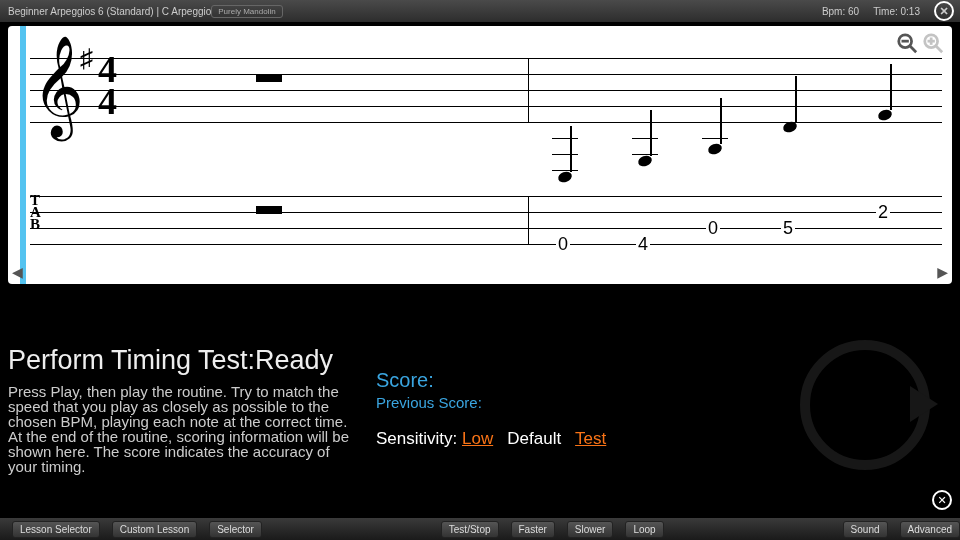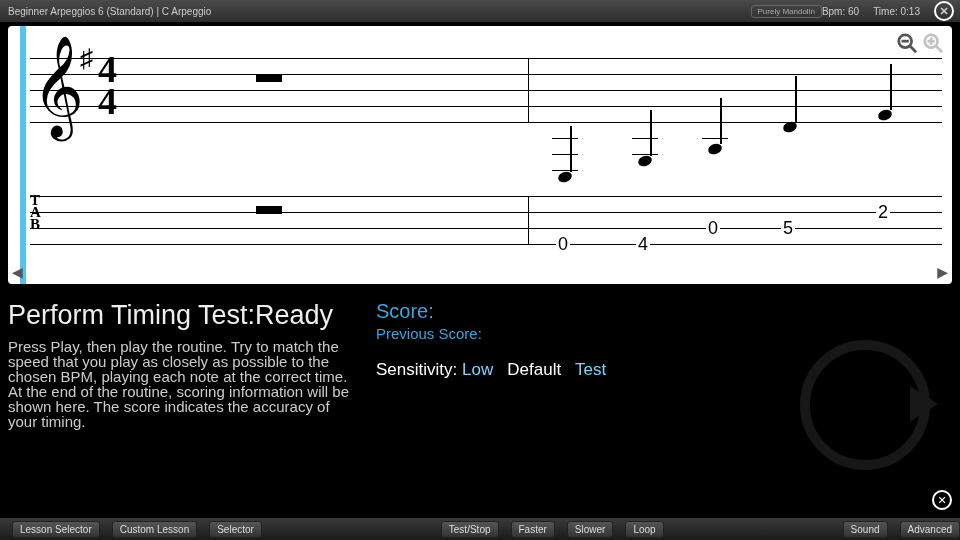--- a/index.html
+++ b/index.html
@@ -1,18 +1,18 @@
 <!DOCTYPE html>
 <html><head>
 <meta charset="utf-8">
 <style>
   html,body{margin:0;padding:0;width:960px;height:540px;background:#000;font-family:"Segoe UI",Arial,sans-serif;overflow:hidden;color:#fff;}
   .topbar{position:absolute;top:0;left:0;right:0;height:22px;background:linear-gradient(#4a4a4a,#2d2d2d);display:flex;align-items:center;font-size:10px;color:#ccc;}
   .topbar .title{flex:0 0 auto;margin-left:8px;}
-  .topbar .center{flex:1;text-align:right;}
+  .topbar .center{flex:1;text-align:left;}
   .topbar .app{display:inline-block;border:1px solid #666;border-radius:3px;padding:1px 6px;font-size:8px;color:#aaa;}
   .topbar .right{flex:0 0 auto;margin-right:6px;display:flex;align-items:center;gap:14px;}
   .closebtn{width:16px;height:16px;border:2px solid #fff;border-radius:50%;display:flex;align-items:center;justify-content:center;font-size:11px;font-weight:bold;cursor:pointer;}
   .sheet{position:absolute;top:26px;left:8px;right:8px;height:258px;background:#fff;border-radius:4px;box-shadow:0 0 4px rgba(0,0,0,0.5);}
   .highlight{position:absolute;top:0;left:12px;width:6px;bottom:0;background:#54c3f0;}
   .staff{position:absolute;left:22px;right:10px;}
   .staffline{position:absolute;left:0;right:0;height:1px;background:#000;}
   .clef{position:absolute;font-family:serif;}
   .timesig{position:absolute;font-family:"Times New Roman",serif;font-weight:bold;font-size:38px;line-height:30px;color:#000;}
   .rest{position:absolute;width:26px;height:8px;background:#000;}
@@ -22,29 +22,29 @@
   .note .stem{position:absolute;width:1.5px;height:46px;background:#000;}
   .note .stem.up{left:12px;top:-46px;}
   .tablabel{position:absolute;left:22px;font-family:"Times New Roman",serif;font-weight:bold;font-size:15px;color:#000;line-height:12px;}
   .tabnum{position:absolute;font-family:Arial;font-size:18px;color:#000;background:#fff;padding:0 2px;}
   .zoom{position:absolute;top:6px;right:8px;display:flex;gap:4px;}
   .zoom div{width:22px;height:22px;cursor:pointer;}
   .arrow{position:absolute;bottom:4px;font-size:14px;color:#555;cursor:pointer;}
   .arrow.left{left:4px;}
   .arrow.right{right:4px;}
 
-  .lower{position:absolute;top:290px;left:0;right:0;bottom:22px;display:flex;padding:10px 29px 0 8px;}
+  .lower{position:absolute;top:290px;left:0;right:0;bottom:22px;display:flex;padding:10px 29px 0 8px;align-items:center;}
   .lower .leftcol{width:360px;}
   .lower h1{margin:0;font-weight:300;font-size:27px;color:#eee;}
   .lower p{margin:8px 6px 0 0;font-size:15px;line-height:15px;color:#ccc;max-width:350px;}
   .lower .rightcol{margin-left:8px;}
   .score{font-size:20px;font-weight:300;color:#3aa5e0;}
   .prev{font-size:15px;color:#3aa5e0;margin-top:2px;}
   .sens{margin-top:18px;font-size:17px;color:#fff;}
-  .sens .dim{color:#7dd3fc;}
+  .sens .dim{color:#f97316;text-decoration:underline;}
   .playicon{position:absolute;right:30px;top:340px;width:110px;height:110px;border:10px solid #2a2a2a;border-radius:50%;display:flex;align-items:center;justify-content:center;opacity:0.55;}
   .playicon .arr{position:absolute;right:-18px;top:36px;width:0;height:0;border-left:28px solid #2a2a2a;border-top:18px solid transparent;border-bottom:18px solid transparent;}
 
   .smallclose{position:absolute;right:8px;bottom:30px;width:16px;height:16px;border:2px solid #fff;border-radius:50%;display:flex;align-items:center;justify-content:center;font-size:11px;cursor:pointer;}
 
   .footer{position:absolute;bottom:0;left:0;right:0;height:22px;background:linear-gradient(#3a3a3a,#1a1a1a);display:flex;align-items:center;font-size:10px;}
   .footer .btn{background:linear-gradient(#555,#333);border:1px solid #222;border-radius:3px;padding:2px 7px;margin-left:12px;color:#ddd;cursor:pointer;}
   .footer .spacer{flex:1;}
 
   

